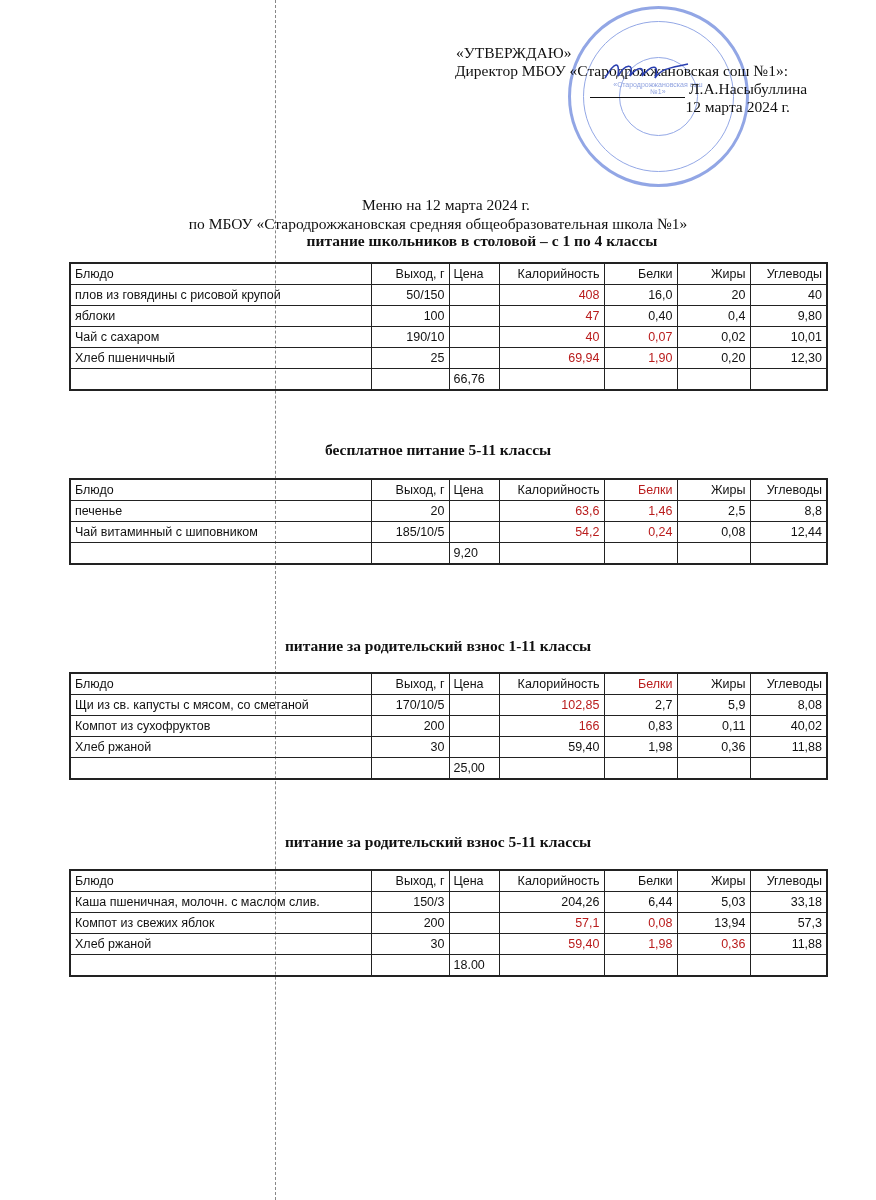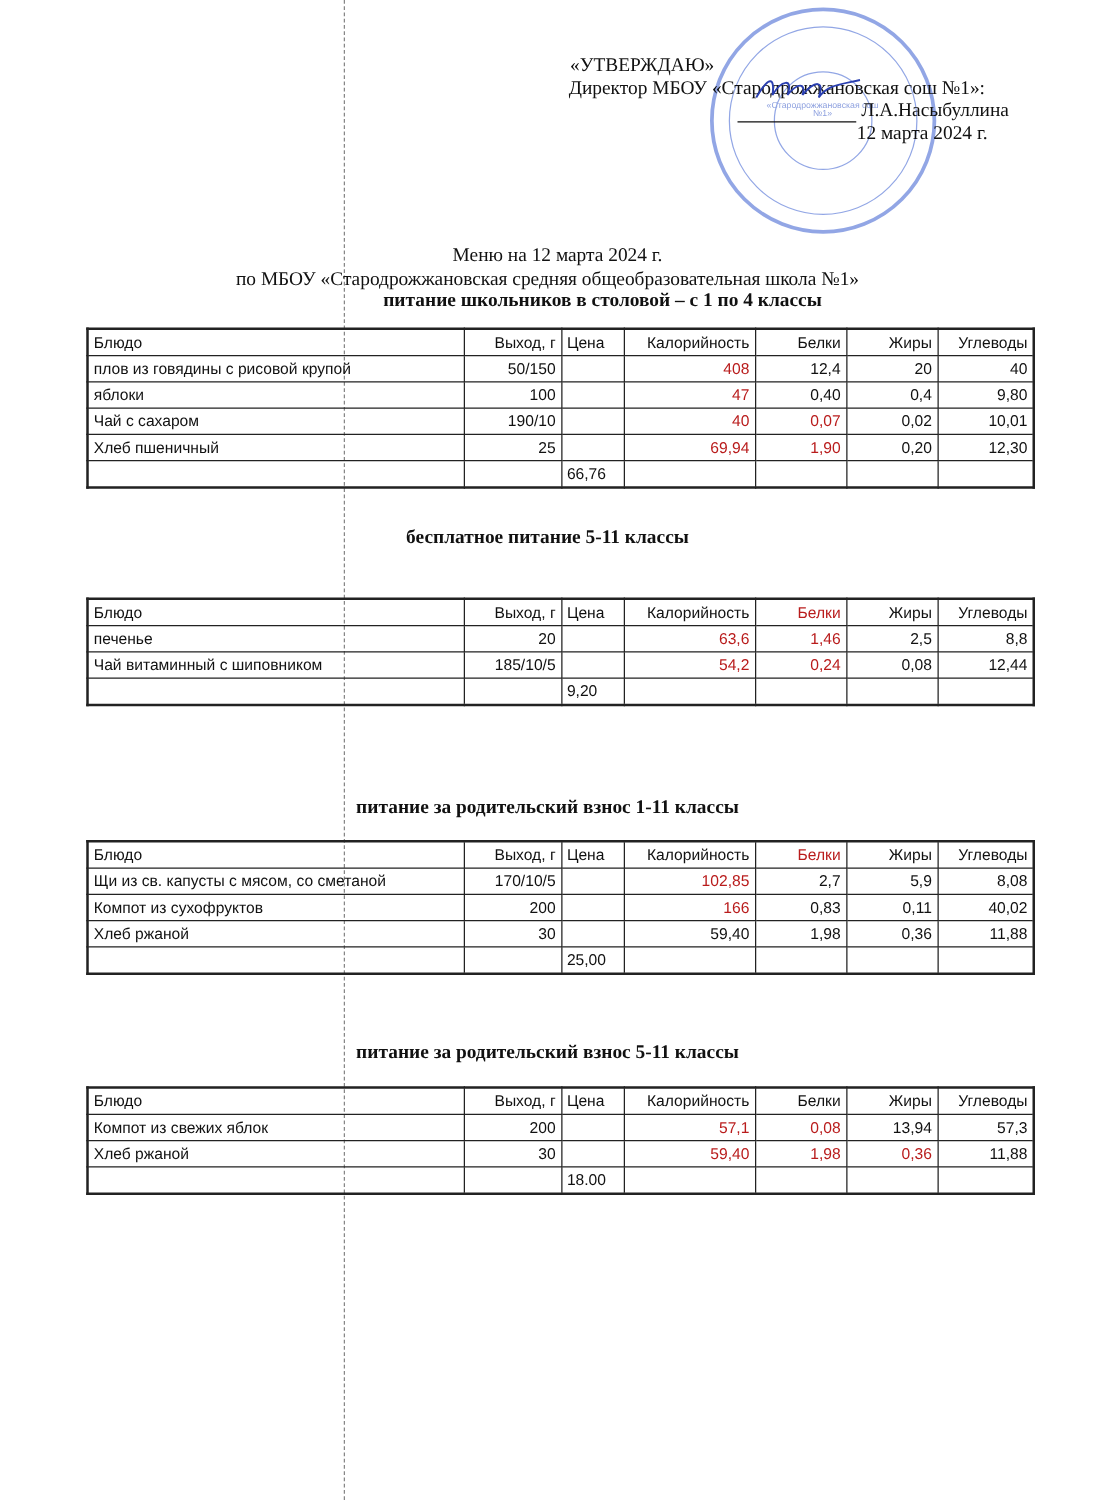--- a/index.html
+++ b/index.html
@@ -71,21 +71,21 @@
     <td class="num">Калорийность</td>
     <td class="num">Белки</td>
     <td class="num">Жиры</td>
     <td class="num">Углеводы</td>
   </tr>
   <tr>
     <td>плов из говядины с рисовой крупой</td>
     <td class="num">50/150</td>
     <td></td>
     <td class="num faint">408</td>
-    <td class="num">12,4</td>
+    <td class="num">16,0</td>
     <td class="num">20</td>
     <td class="num">40</td>
   </tr>
   <tr>
     <td>яблоки</td>
     <td class="num">100</td>
     <td></td>
     <td class="num faint">47</td>
     <td class="num">0,40</td>
     <td class="num">0,4</td>
@@ -114,21 +114,21 @@
     <td></td>
     <td>66,76</td>
     <td></td>
     <td></td>
     <td></td>
     <td></td>
   </tr>
 </tbody>
   </table>
 
-<div class="section-title" style="top:421px;">бесплатное питание 5-11 классы</div>
+<div class="section-title" style="top:441px;">бесплатное питание 5-11 классы</div>
 <table class="menu" style="top:478px;">
   <colgroup>
       <col class="c1">
       <col class="c2">
       <col class="c3">
       <col class="c4">
       <col class="c5">
       <col class="c6">
       <col class="c7">
     </colgroup>
@@ -247,20 +247,29 @@
       <tr>
     <td>Блюдо</td>
     <td class="num">Выход, г</td>
     <td>Цена</td>
     <td class="num">Калорийность</td>
     <td class="num">Белки</td>
     <td class="num">Жиры</td>
     <td class="num">Углеводы</td>
   </tr>
   <tr>
+    <td>Каша пшеничная, молочн. с маслом слив.</td>
+    <td class="num">150/3</td>
+    <td></td>
+    <td class="num">204,26</td>
+    <td class="num">6,44</td>
+    <td class="num">5,03</td>
+    <td class="num">33,18</td>
+  </tr>
+  <tr>
     <td>Компот из свежих яблок</td>
     <td class="num">200</td>
     <td></td>
     <td class="num faint">57,1</td>
     <td class="num faint">0,08</td>
     <td class="num">13,94</td>
     <td class="num">57,3</td>
   </tr>
   <tr>
     <td>Хлеб ржаной</td>

